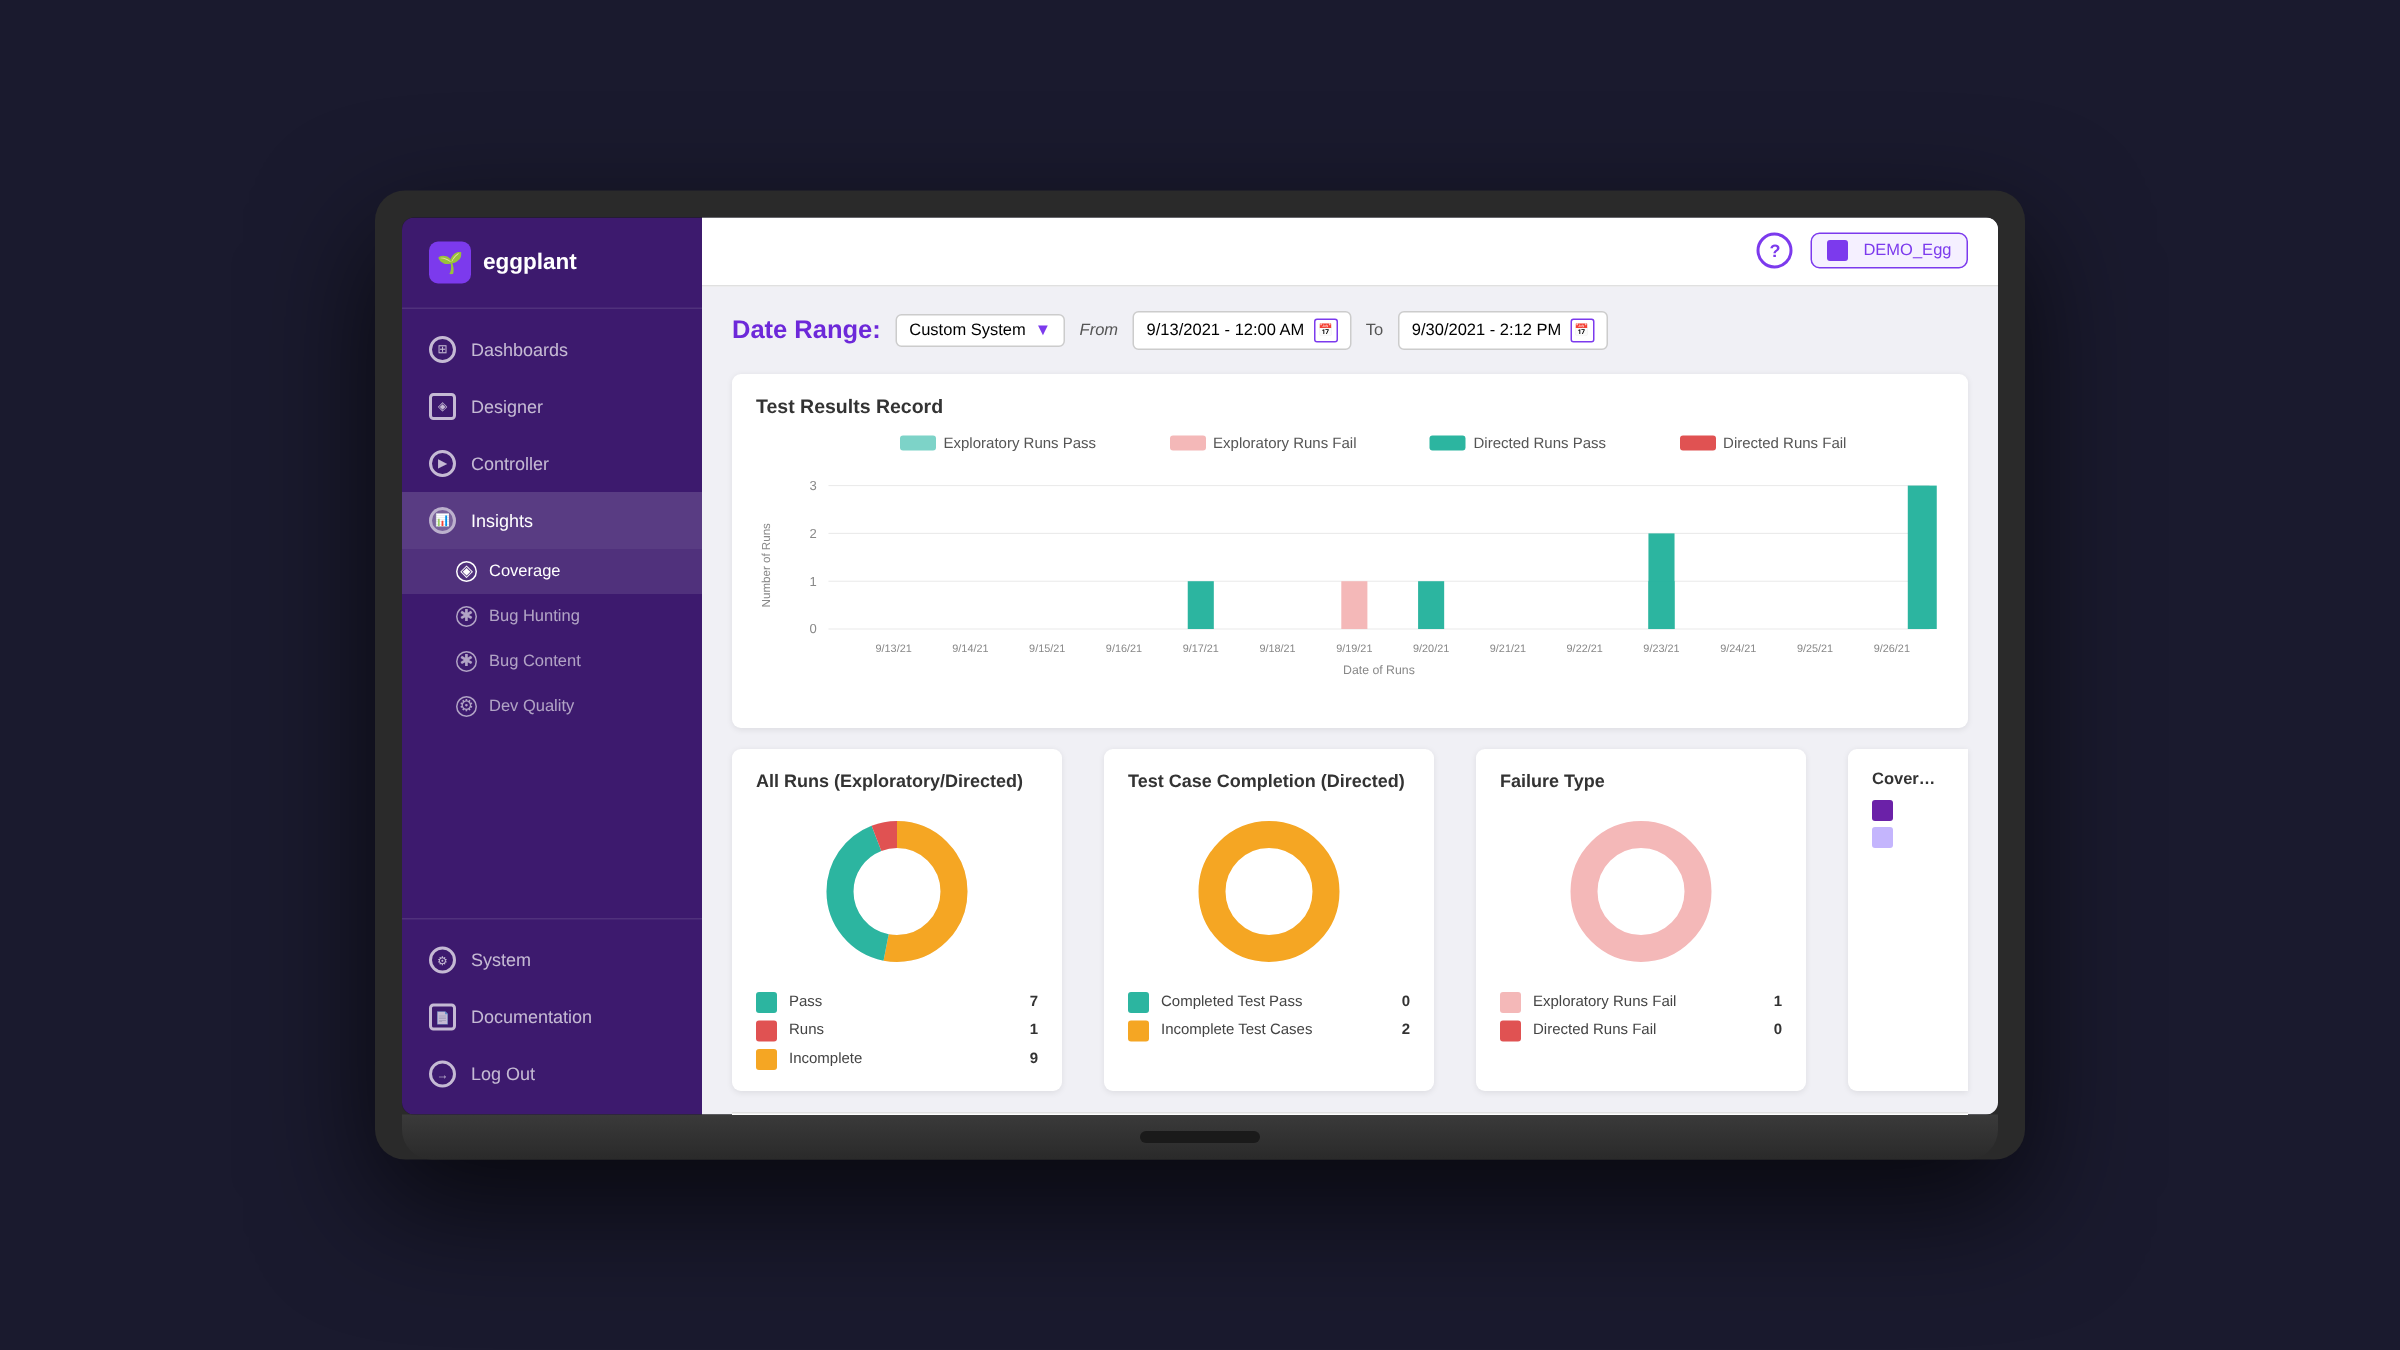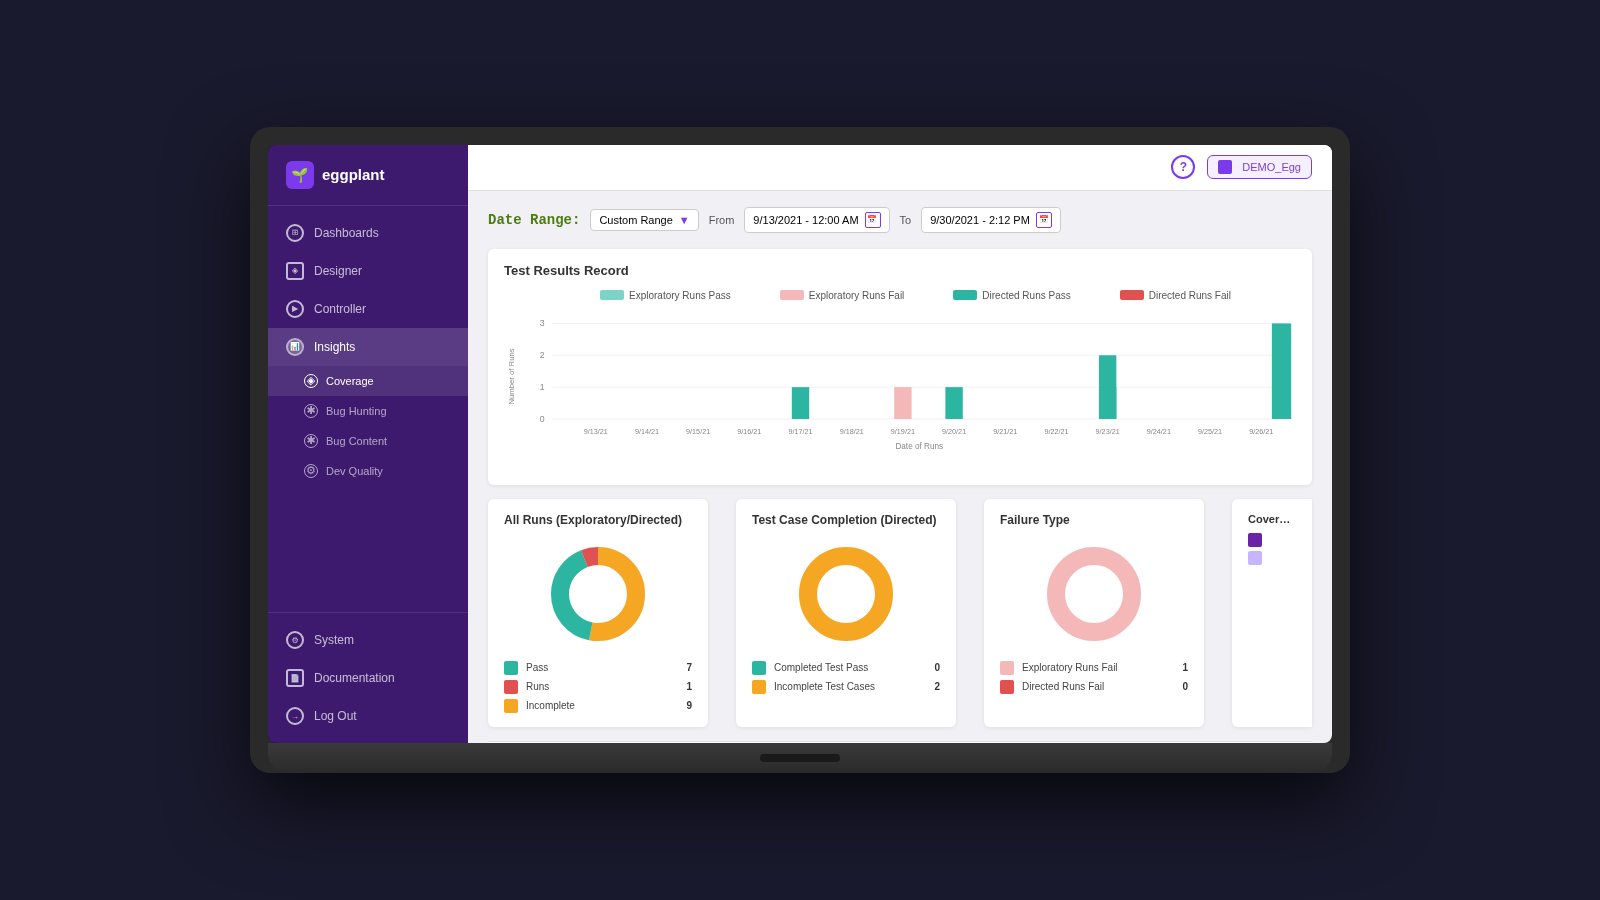--- a/index.html
+++ b/index.html
@@ -181,24 +181,23 @@
     }
 
     
     .date-range-row {
       display: flex;
       align-items: center;
       gap: 10px;
       margin-bottom: 16px;
     }
     .date-range-label {
-      font-size: 14px;
+      font-size: 17px;
       font-weight: 600;
-      color: #4d7c0f;
-      font-family: Liberation Mono, monospace;
+      color: #6d28d9;
     }
     .date-select {
       display: flex;
       align-items: center;
       border: 1px solid #ccc;
       border-radius: 4px;
       padding: 4px 8px;
       font-size: 11px;
       background: #fff;
       gap: 6px;
@@ -409,24 +408,24 @@
             <span>DEMO_Egg</span>
           </div>
         </div>
       </div>
 
       <div class="content-area">
 
         <div class="date-range-row">
           <span class="date-range-label">Date Range:</span>
           <div class="date-select">
-            <span>Custom Range</span>
+            <span>Custom System</span>
             <span class="arrow">▼</span>
           </div>
-          <span style="font-size:11px;color:#555;">From</span>
+          <span style="font-size:11px;color:#555;font-style:italic;">From</span>
           <div class="date-input">
             <span>9/13/2021 - 12:00 AM</span>
             <div class="cal-icon">📅</div>
           </div>
           <span style="font-size:11px;color:#555;">To</span>
           <div class="date-input">
             <span>9/30/2021 - 2:12 PM</span>
             <div class="cal-icon">📅</div>
           </div>
         </div>

